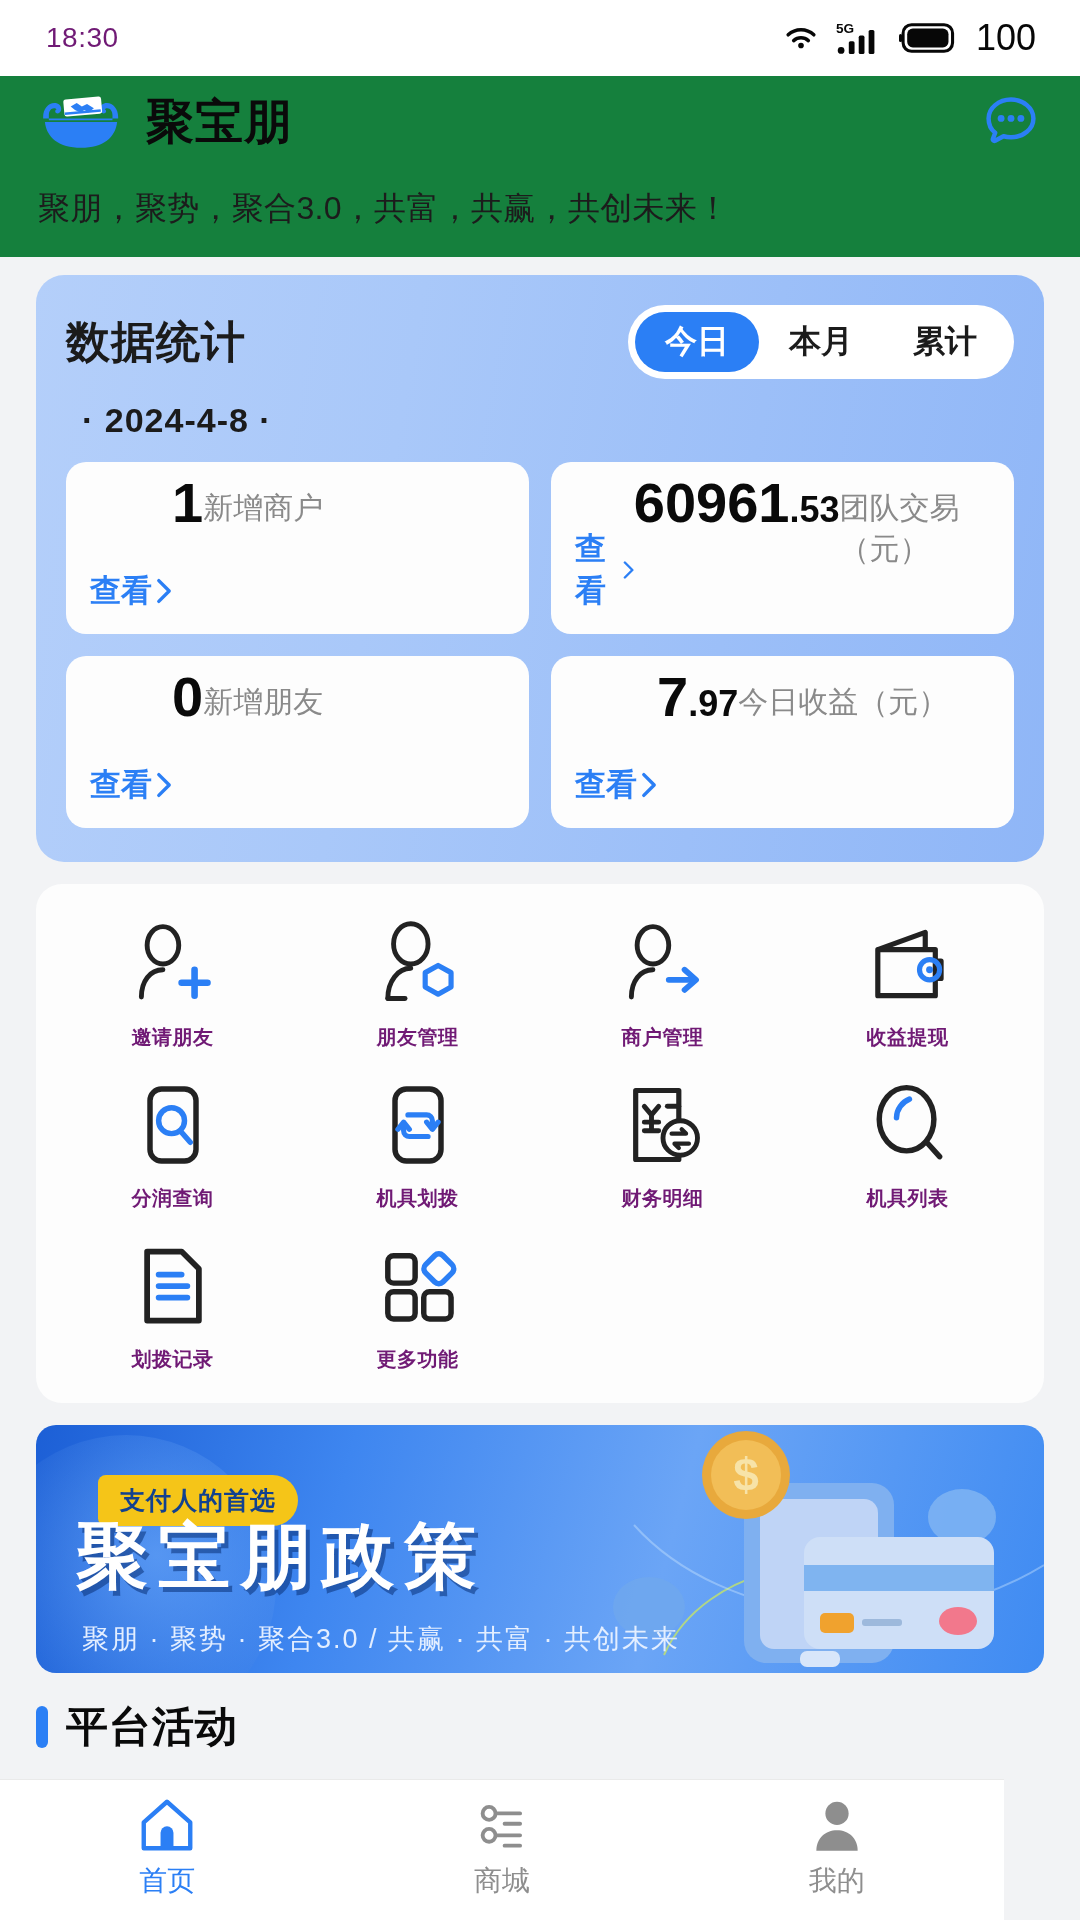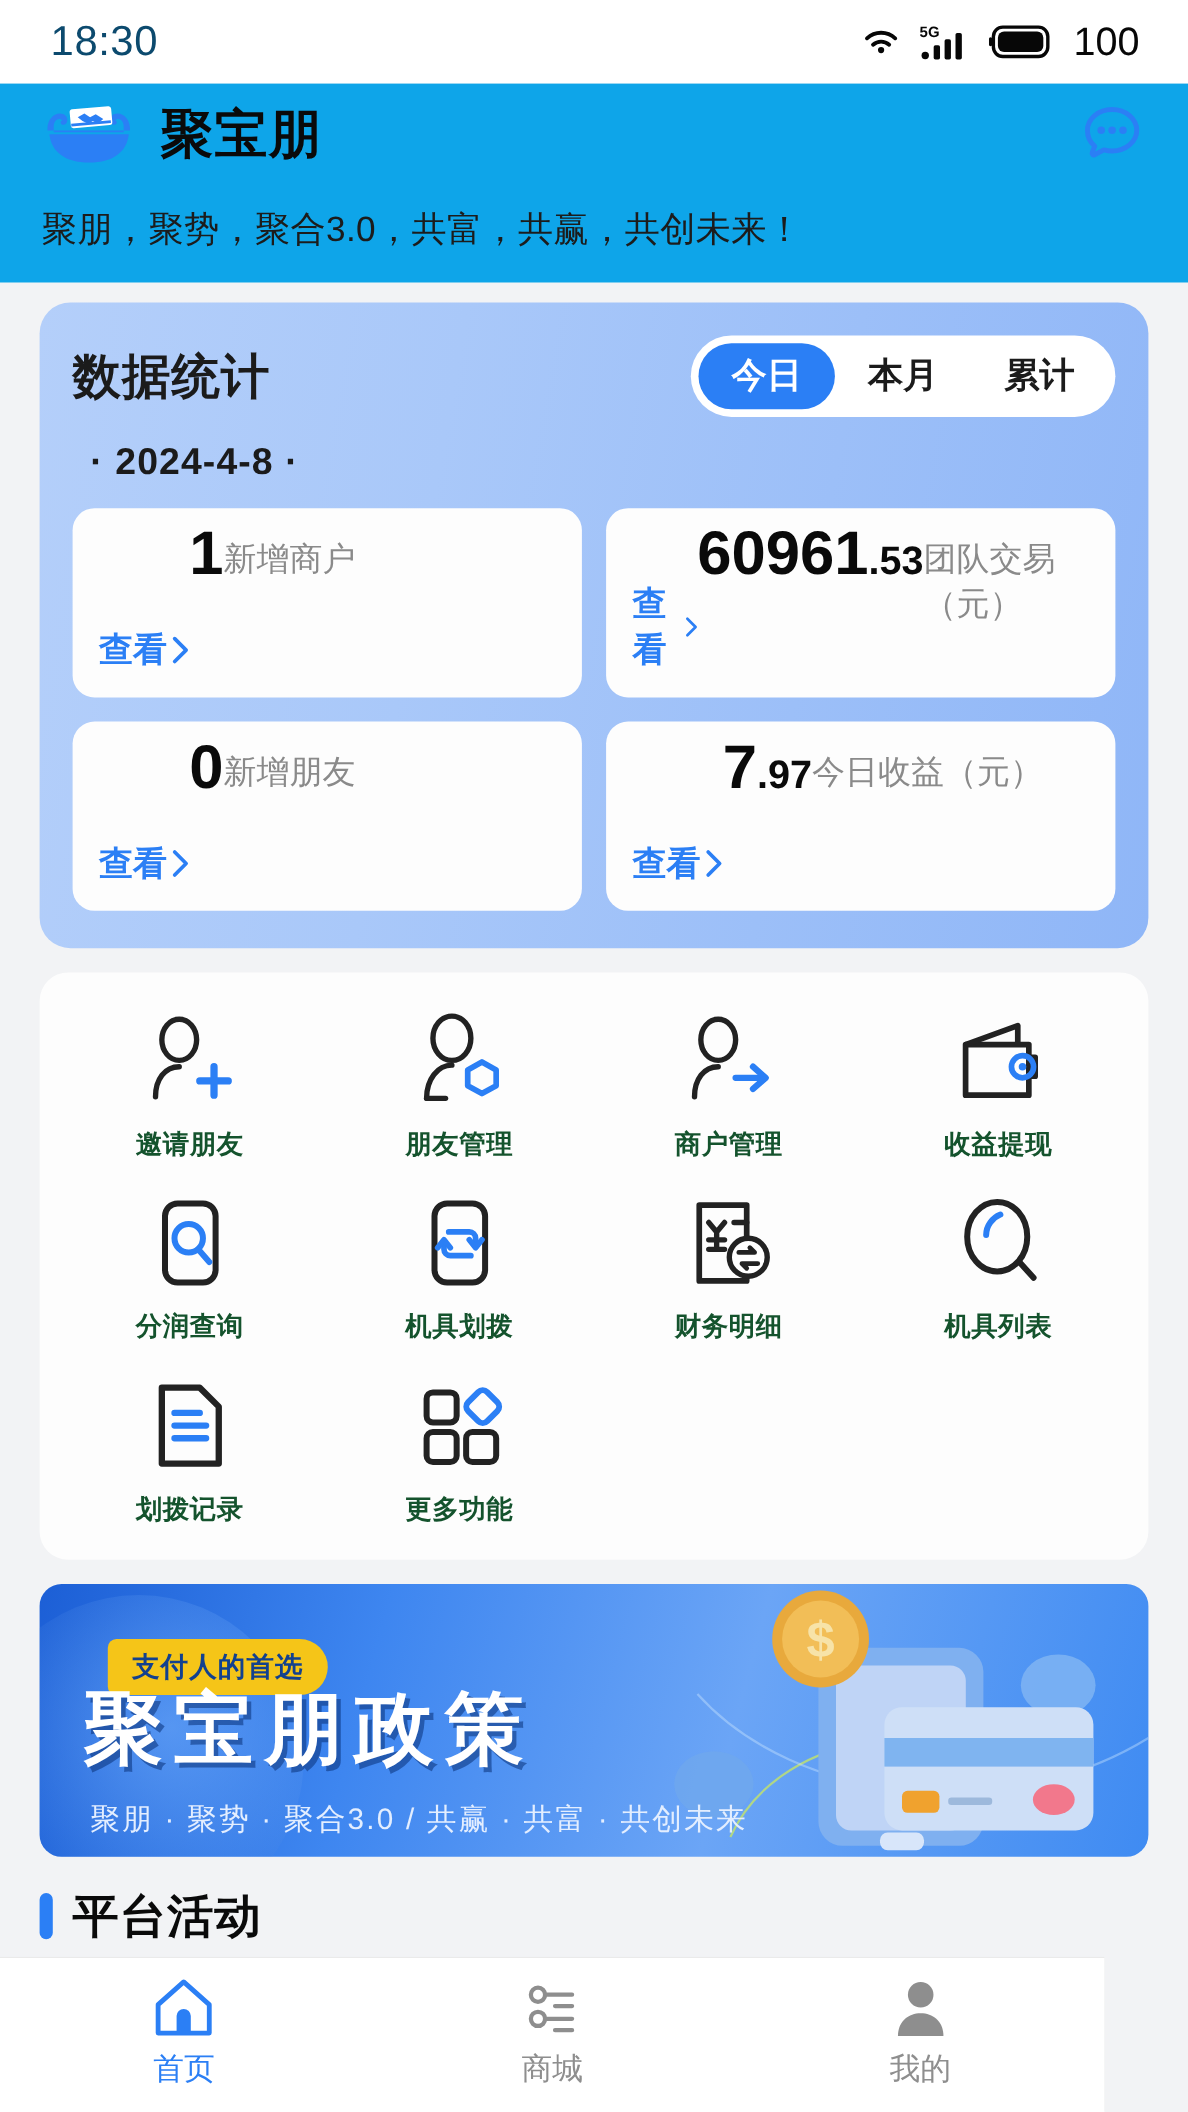--- a/index.html
+++ b/index.html
@@ -10,26 +10,26 @@
     overflow:hidden;
     position:relative;
   }
 
   
   .statusbar{
     height:76px; background:#FFFFFF;
     display:flex; align-items:center; justify-content:space-between;
     padding:0 44px 0 46px;
   }
-  .sb-time{ font-size:38px; font-weight:500; color:#0c4a6e; letter-spacing:.5px; }
+  .sb-time{ font-size:28px; font-weight:500; color:#701a75; letter-spacing:.5px; }
   .sb-right{ display:flex; align-items:center; gap:15px; }
   .sb-batt-num{ font-size:36px; font-weight:500; color:#070707; margin-left:4px;}
 
   
-  .appheader{ background:#0ea5e9; padding:14px 40px 26px 38px; }
+  .appheader{ background:#15803d; padding:14px 40px 26px 38px; }
   .ah-row{ display:flex; align-items:center; }
   .ah-logo{ width:86px; height:62px; flex:0 0 auto; }
   .ah-title{ font-size:48px; font-weight:bold; color:#0A0A0A; margin-left:22px; letter-spacing:1px; }
   .ah-spacer{ flex:1 1 auto; }
   .ah-msg{ width:58px; height:58px; flex:0 0 auto; }
   .ah-slogan{ font-size:32px; color:#1C1C1C; margin-top:33px; letter-spacing:.3px; }
 
   
   .scroll{ background:#F2F3F5; padding:18px 0 0 0; }
   .statcard{
@@ -56,21 +56,21 @@
   .tile-link{ align-self:flex-end; font-size:31px; color:#2B7FF5; font-weight:bold; display:flex; align-items:center; gap:4px;}
   .tile-val{ font-size:56px; font-weight:bold; color:#0A0A0A; line-height:1.05; margin-top:-4px;}
   .tile-val .dec{ font-size:36px; }
   .tile-lab{ font-size:30px; color:#8A8A8A; margin-top:10px; }
 
   
   .iconpanel{ margin:22px 36px 0 36px; background:#FDFDFD; border-radius:26px; padding:34px 14px 30px 14px; }
   .icongrid{ display:grid; grid-template-columns:repeat(4,1fr); row-gap:28px; }
   .icell{ display:flex; flex-direction:column; align-items:center; }
   .icell svg{ width:92px; height:92px; display:block; }
-  .icell-lab{ font-size:24px; font-weight:bold; color:#14532d; margin-top:14px; letter-spacing:.5px; white-space:nowrap;}
+  .icell-lab{ font-size:20px; font-weight:bold; color:#701a75; margin-top:14px; letter-spacing:.5px; white-space:nowrap;}
 
   
   .banner{ margin:22px 36px 0 36px; height:248px; border-radius:20px; overflow:hidden; position:relative;
            background:linear-gradient(105deg,#1C5FD6 0%,#3E86F0 30%,#6BA5F6 62%,#3F8BF2 100%); }
   .bn-badge{ position:absolute; left:62px; top:50px; background:#F5C518; color:#12418F;
              font-size:25px; font-weight:bold; padding:9px 22px; border-radius:8px 26px 26px 8px; letter-spacing:1px;}
   .bn-title{ position:absolute; left:40px; top:84px; font-size:72px; font-weight:bold; color:#fff;
              letter-spacing:10px; text-shadow:4px 5px 0 rgba(10,50,120,.55); font-family:Liberation Mono, monospace;}
   .bn-sub{ position:absolute; left:46px; top:196px; font-size:27px; color:#E3EEFF; letter-spacing:2px; }
   .bn-globe{ position:absolute; left:-60px; top:10px; width:300px; height:300px; border-radius:50%;

